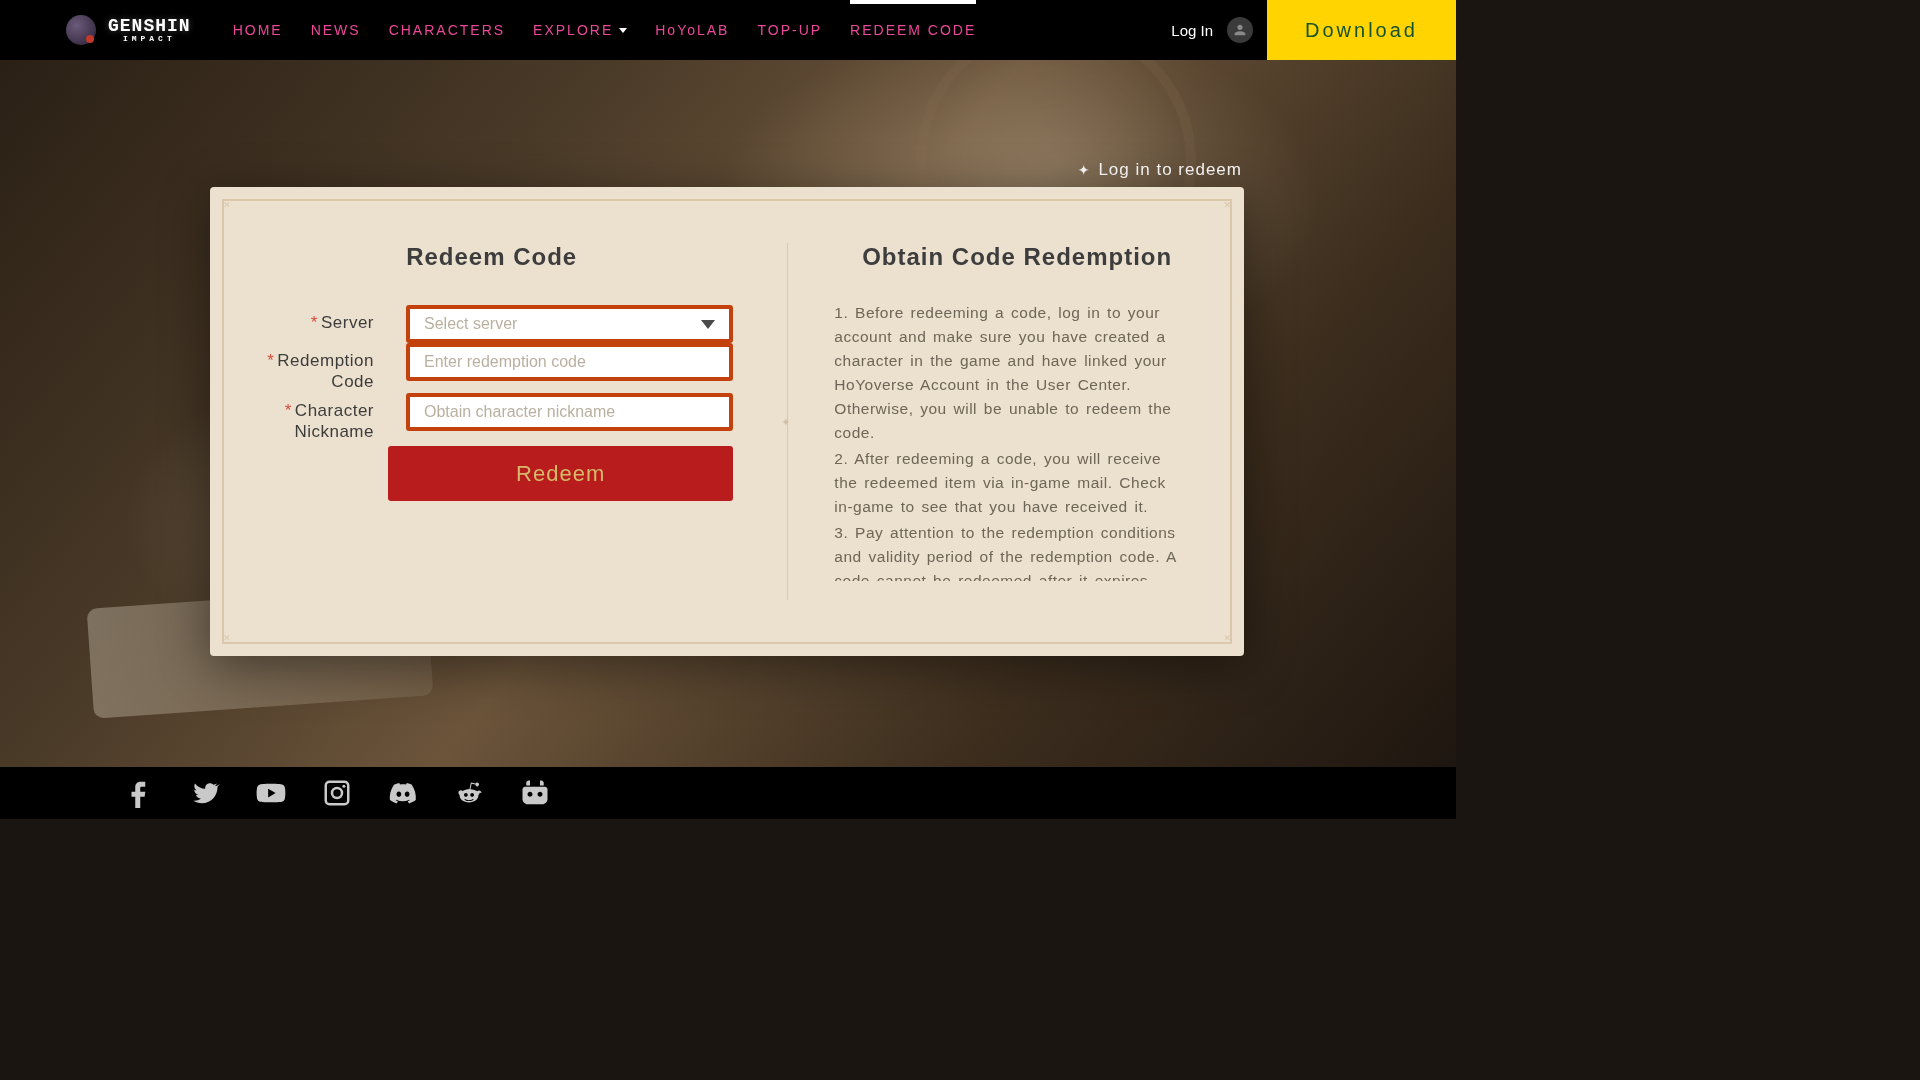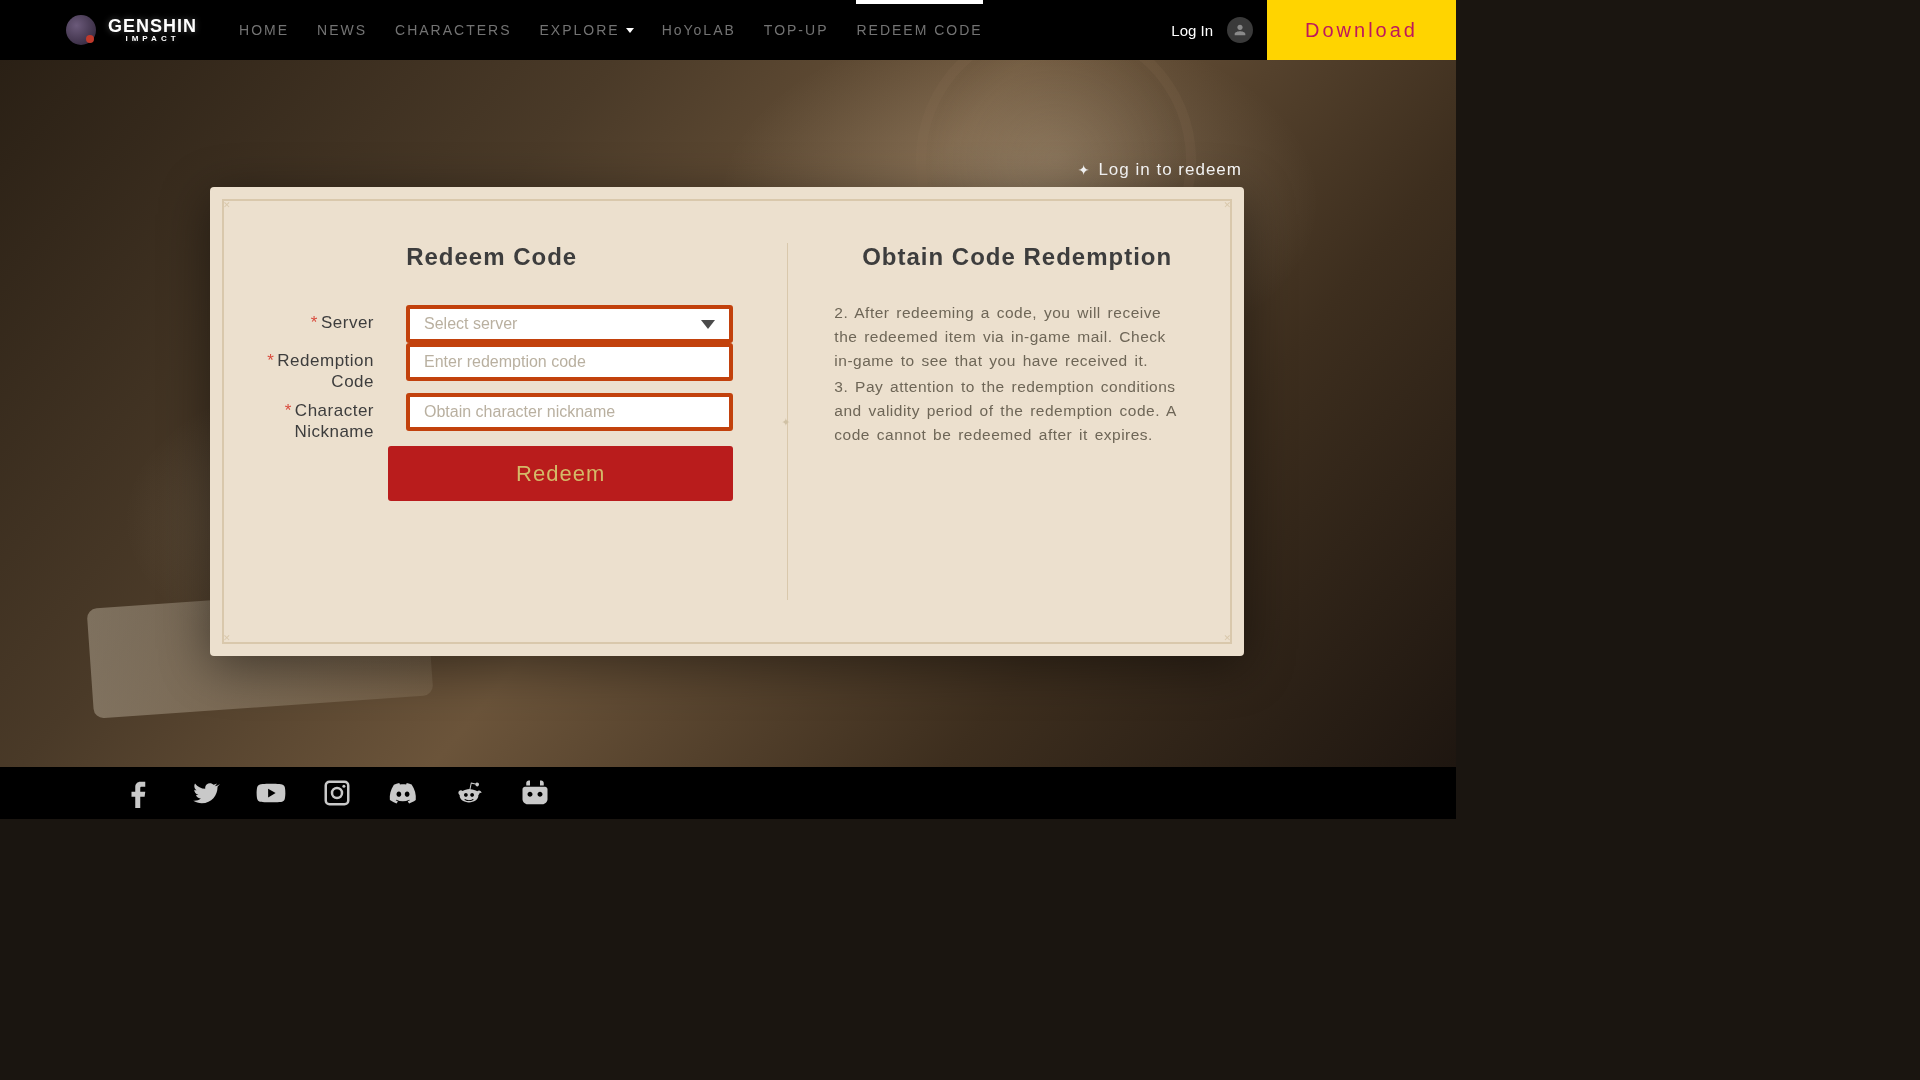--- a/index.html
+++ b/index.html
@@ -31,47 +31,47 @@
   }
   .paimon-badge::after {
     content: "";
     position: absolute; bottom: 2px; right: 2px;
     width: 8px; height: 8px;
     border-radius: 50%;
     background: #c0392b;
   }
   .logo {
     font-weight: 700; color: #fff; letter-spacing: 1px;
-    font-size: 18px; font-family: Liberation Sans, sans-serif;
+    font-size: 18px; font-family: Liberation Mono, monospace;
     line-height: 0.9;
     text-shadow: 0 0 6px rgba(255,255,255,0.3);
   }
   .logo .sub { font-size: 8px; letter-spacing: 4px; display: block; text-align: center; }
   .nav {
     display: flex; gap: 28px; margin-left: 42px;
     font-size: 14px; font-weight: 500; letter-spacing: 2px;
   }
-  .nav-item { color: #737373; cursor: pointer; display: flex; align-items: center; gap: 6px; position: relative; }
+  .nav-item { color: #ec4899; cursor: pointer; display: flex; align-items: center; gap: 6px; position: relative; }
   .nav-item.active::before {
     content: ""; position: absolute; top: -22px; left: 0; right: 0;
     height: 4px; background: #fff;
   }
   .chevron {
     width: 0; height: 0; border-left: 4px solid transparent; border-right: 4px solid transparent;
     border-top: 5px solid #fff;
   }
   .header-right { margin-left: auto; display: flex; align-items: center; gap: 14px; padding-right: 0; }
   .login { color: #fff; font-size: 15px; cursor: pointer; }
   .avatar {
     width: 26px; height: 26px; border-radius: 50%;
     background: #3a3a3a; display: flex; align-items: center; justify-content: center;
   }
   .avatar svg { width: 16px; height: 16px; fill: #8a8a8a; }
   .download-btn {
-    background: #ffd400; color: #be185d;
+    background: #ffd400; color: #14532d;
     height: 60px; padding: 7px 38px;
     font-size: 20px; letter-spacing: 3px;
     display: flex; align-items: center; cursor: pointer;
     font-weight: 400;
   }
 
   
   .bg {
     position: absolute; top: 60px; left: 0; right: 0; height: 707px;
     background:
@@ -304,20 +304,21 @@
       </div>
 
       <div class="redeem-btn">Redeem</div>
     </div>
 
     <div class="divider"></div>
 
     <div class="col-right">
       <h2>Obtain Code Redemption</h2>
       <div class="rules">
+        <p>1. Before redeeming a code, log in to your account and make sure you have created a character in the game and have linked your HoYoverse Account in the User Center. Otherwise, you will be unable to redeem the code.</p>
         <p>2. After redeeming a code, you will receive the redeemed item via in-game mail. Check in-game to see that you have received it.</p>
         <p>3. Pay attention to the redemption conditions and validity period of the redemption code. A code cannot be redeemed after it expires.</p>
 
       </div>
     </div>
   </div>
 </div>
 
 <div class="footer">
   <span class="s-icon">

